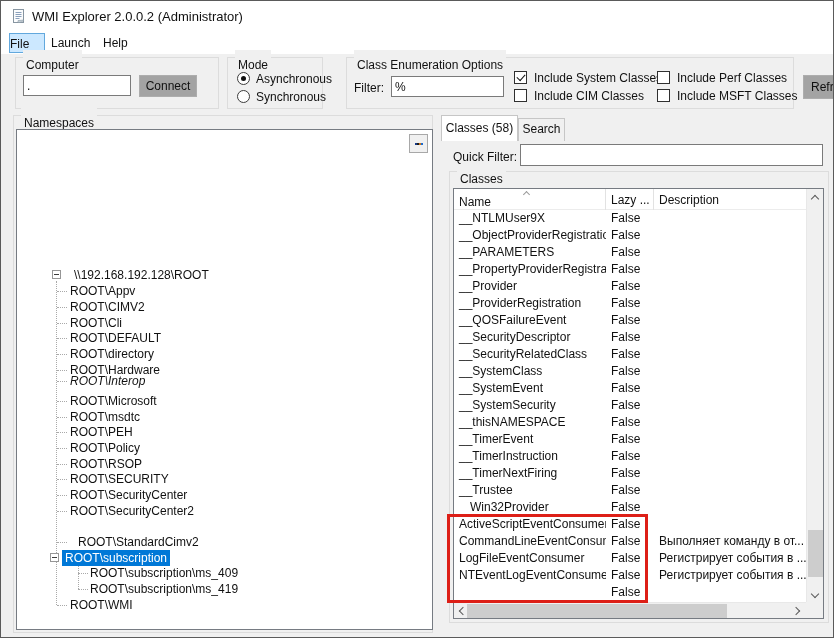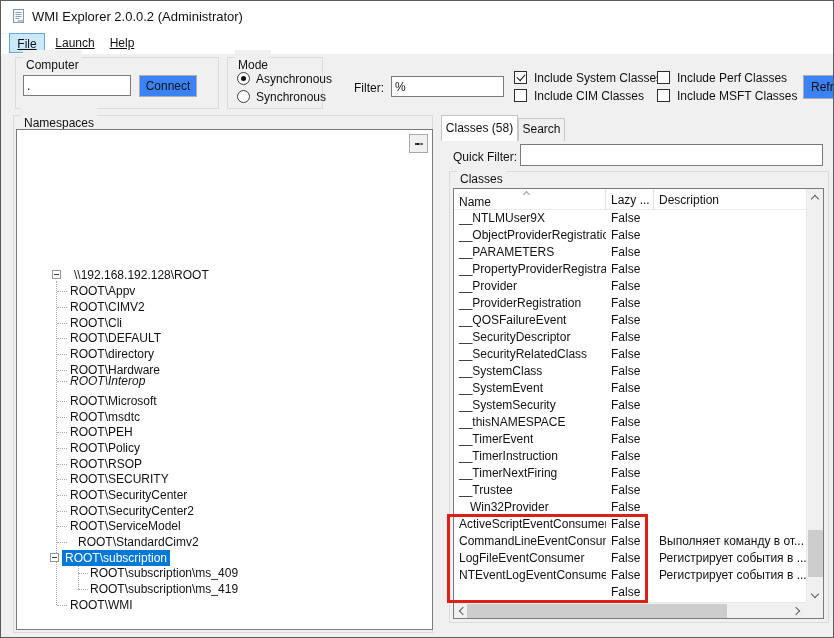--- a/index.html
+++ b/index.html
@@ -4,29 +4,29 @@
 <style>
   * { margin:0; padding:0; box-sizing:border-box; font-family:"Liberation Sans","DejaVu Sans",sans-serif; }
   html,body { width:834px; height:638px; overflow:hidden; }
   #win { position:relative; width:834px; height:638px; background:#f0f0f0; border:1px solid #5a5a5a; overflow:hidden; font-size:12px; color:#111; }
 
   
   .titlebar { position:absolute; left:0; top:0; width:100%; height:30px; background:#ffffff; }
   .titlebar .ttxt { position:absolute; left:31px; top:8px; font-size:13px; color:#101010; white-space:nowrap; }
   .appicon { position:absolute; left:9px; top:7px; }
   .menubar { position:absolute; left:0; top:30px; width:100%; height:23px; background:#ffffff; }
-  .mitem { position:absolute; top:2px; height:20px; line-height:20px; text-align:center; color:#111;text-decoration:underline; }
+  .mitem { position:absolute; top:2px; height:20px; line-height:20px; color:#111; }
   .mitem.hl { background:#cce8ff; border:1px solid #62a8dd; }
 
   
   .gbox { position:absolute; border:1px solid #dcdcdc; }
   .glabel { position:absolute; top:-8px; left:7px; background:#f0f0f0; padding:8px 3px; white-space:nowrap; color:#111; }
 
   .tinput { position:absolute; background:#fff; border:1px solid #7a7a7a; font-size:12px; padding:0 3px; outline:none; color:#111; }
-  .btn { position:absolute; background:#3b82f6; border:1px solid #adadad; font-size:12px; text-align:center; color:#111; }
+  .btn { position:absolute; background:#a3a3a3; border:1px solid #adadad; font-size:12px; text-align:center; color:#111; }
 
   .radio { position:absolute; width:13px; height:13px; border:1px solid #3c3c3c; border-radius:50%; background:#fff; }
   .radio.sel::after { content:''; position:absolute; left:3px; top:3px; width:5px; height:5px; border-radius:50%; background:#101010; }
   .checkbox { position:absolute; width:13px; height:13px; border:1px solid #2f2f2f; background:#fff; }
   .checkbox.checked::after { content:''; position:absolute; left:2px; top:2px; width:7px; height:4px; border-left:1.6px solid #151515; border-bottom:1.6px solid #151515; transform:rotate(-48deg); }
   .ctl-label { position:absolute; white-space:nowrap; color:#111; }
 
   
   .treepanel { position:absolute; left:15px; top:128px; width:417px; height:501px; background:#fff; border:1px solid #767b82; overflow:hidden; }
   .tree-row { position:absolute; left:0; width:100%; }
@@ -101,20 +101,23 @@
   <button class="btn" style="left:138px;top:74px;width:58px;height:22px;">Connect</button>
 
   <div class="gbox" style="left:226px;top:56px;width:96px;height:52px;">
     <span class="glabel">Mode</span>
   </div>
   <span class="radio sel" style="left:236px;top:71px;"></span>
   <span class="ctl-label" style="left:255px;top:71px;">Asynchronous</span>
   <span class="radio" style="left:236px;top:89px;"></span>
   <span class="ctl-label" style="left:255px;top:89px;">Synchronous</span>
 
+  <div class="gbox" style="left:345px;top:56px;width:448px;height:52px;">
+    <span class="glabel">Class Enumeration Options</span>
+  </div>
   <span class="ctl-label" style="left:353px;top:80px;">Filter:</span>
   <input class="tinput" style="left: 390px; top: 75px; width: 113px; height: 21px;" value="%">
 
   <span class="checkbox checked" style="left:513px;top:70px;"></span>
   <span class="ctl-label" style="left:533px;top:70px;">Include System Classes</span>
   <span class="checkbox" style="left:513px;top:88px;"></span>
   <span class="ctl-label" style="left:533px;top:88px;">Include CIM Classes</span>
   <span class="checkbox" style="left:656px;top:70px;"></span>
   <span class="ctl-label" style="left:676px;top:70px;">Include Perf Classes</span>
   <span class="checkbox" style="left:656px;top:88px;"></span>
@@ -184,24 +187,20 @@
         <span class="stub" style="left: 40px; width: 10px;"></span>
         <span class="tlabel" style="left: 50px;">ROOT\SECURITY</span>
       </div>
       <div class="tree-row" style="top: 357.31px; height: 15.67px;">
         <span class="stub" style="left: 40px; width: 10px;"></span>
         <span class="tlabel" style="left: 50px;">ROOT\SecurityCenter</span>
       </div>
       <div class="tree-row" style="top: 372.98px; height: 15.67px;">
         <span class="stub" style="left: 40px; width: 10px;"></span>
         <span class="tlabel" style="left: 50px;">ROOT\SecurityCenter2</span>
-      </div>
-      <div class="tree-row" style="top: 388.65px; height: 15.67px;">
-        <span class="stub" style="left: 40px; width: 10px;"></span>
-        <span class="tlabel" style="left: 50px;">ROOT\ServiceModel</span>
       </div>
       <div class="tree-row" style="top: 404.32px; height: 15.67px;">
         <span class="stub" style="left: 40px; width: 10px;"></span>
         <span class="tlabel" style="left: 58px;">ROOT\StandardCimv2</span>
       </div>
       <div class="tree-row" style="top: 419.99px; height: 15.67px;">
         <span class="expander" style="left: 33px;"></span>
         <span class="tlabel sel" style="left: 45px;">ROOT\subscription</span>
       </div>
       <div class="tree-row" style="top: 435.66px; height: 15.67px;">

